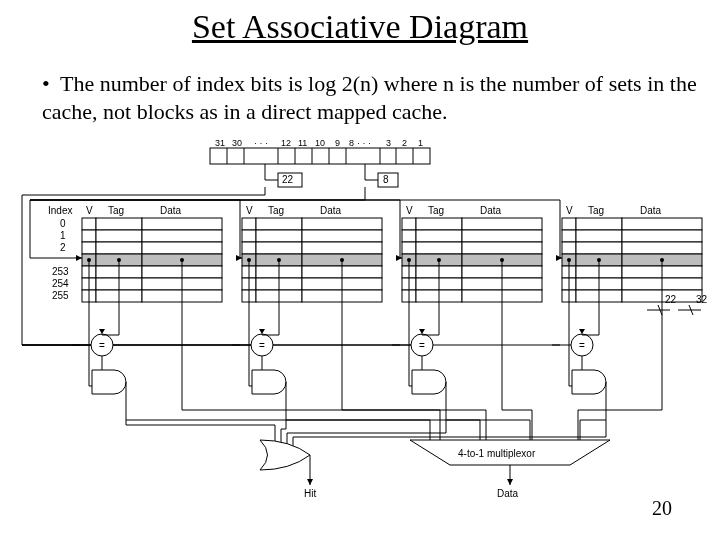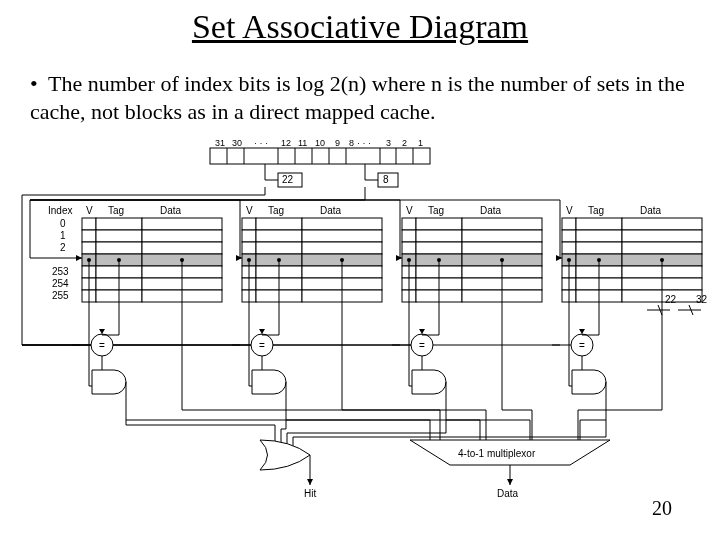--- a/index.html
+++ b/index.html
@@ -22,21 +22,21 @@
     top: 8px;
     left: 0;
     width: 720px;
     text-align: center;
     font-size: 34px;
     text-decoration: underline;
   }
   .bullet {
     position: absolute;
     top: 70px;
-    left: 30px;
+    left: 42px;
     width: 660px;
     font-size: 22px;
     line-height: 1.25;
   }
   .bullet .dot {
     display: inline-block;
     width: 18px;
   }
   .diagram {
     position: absolute;

